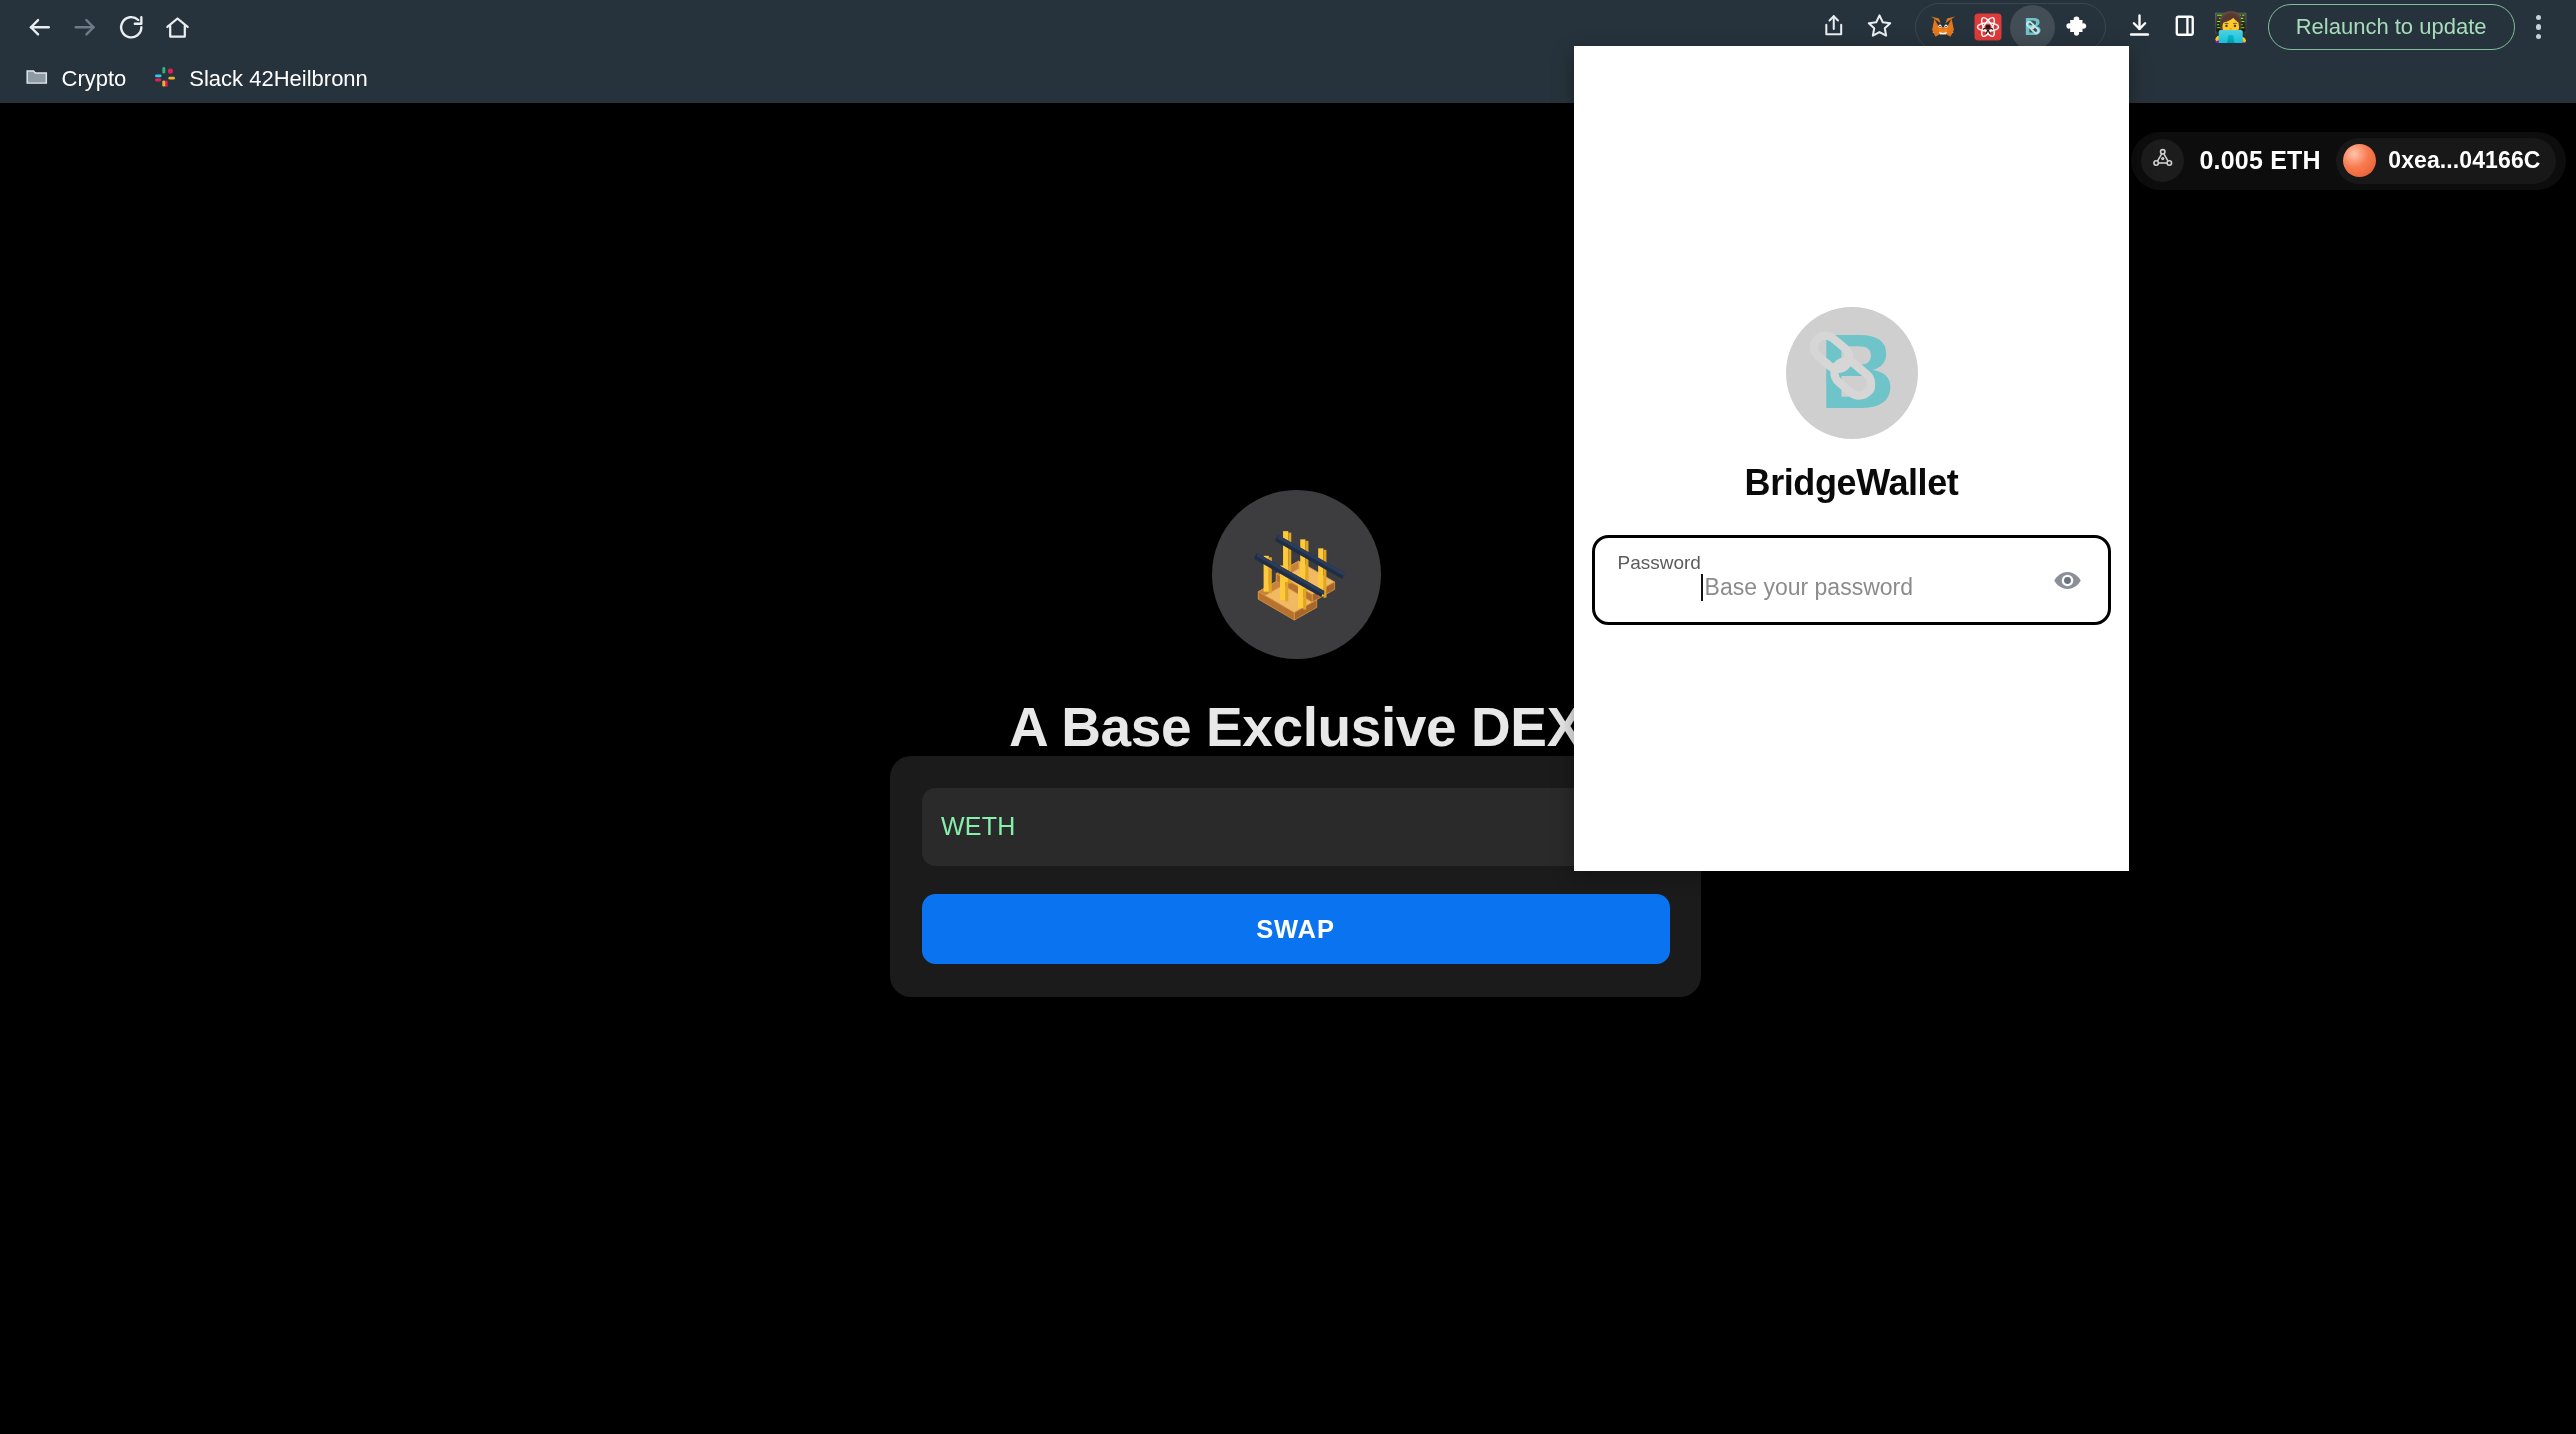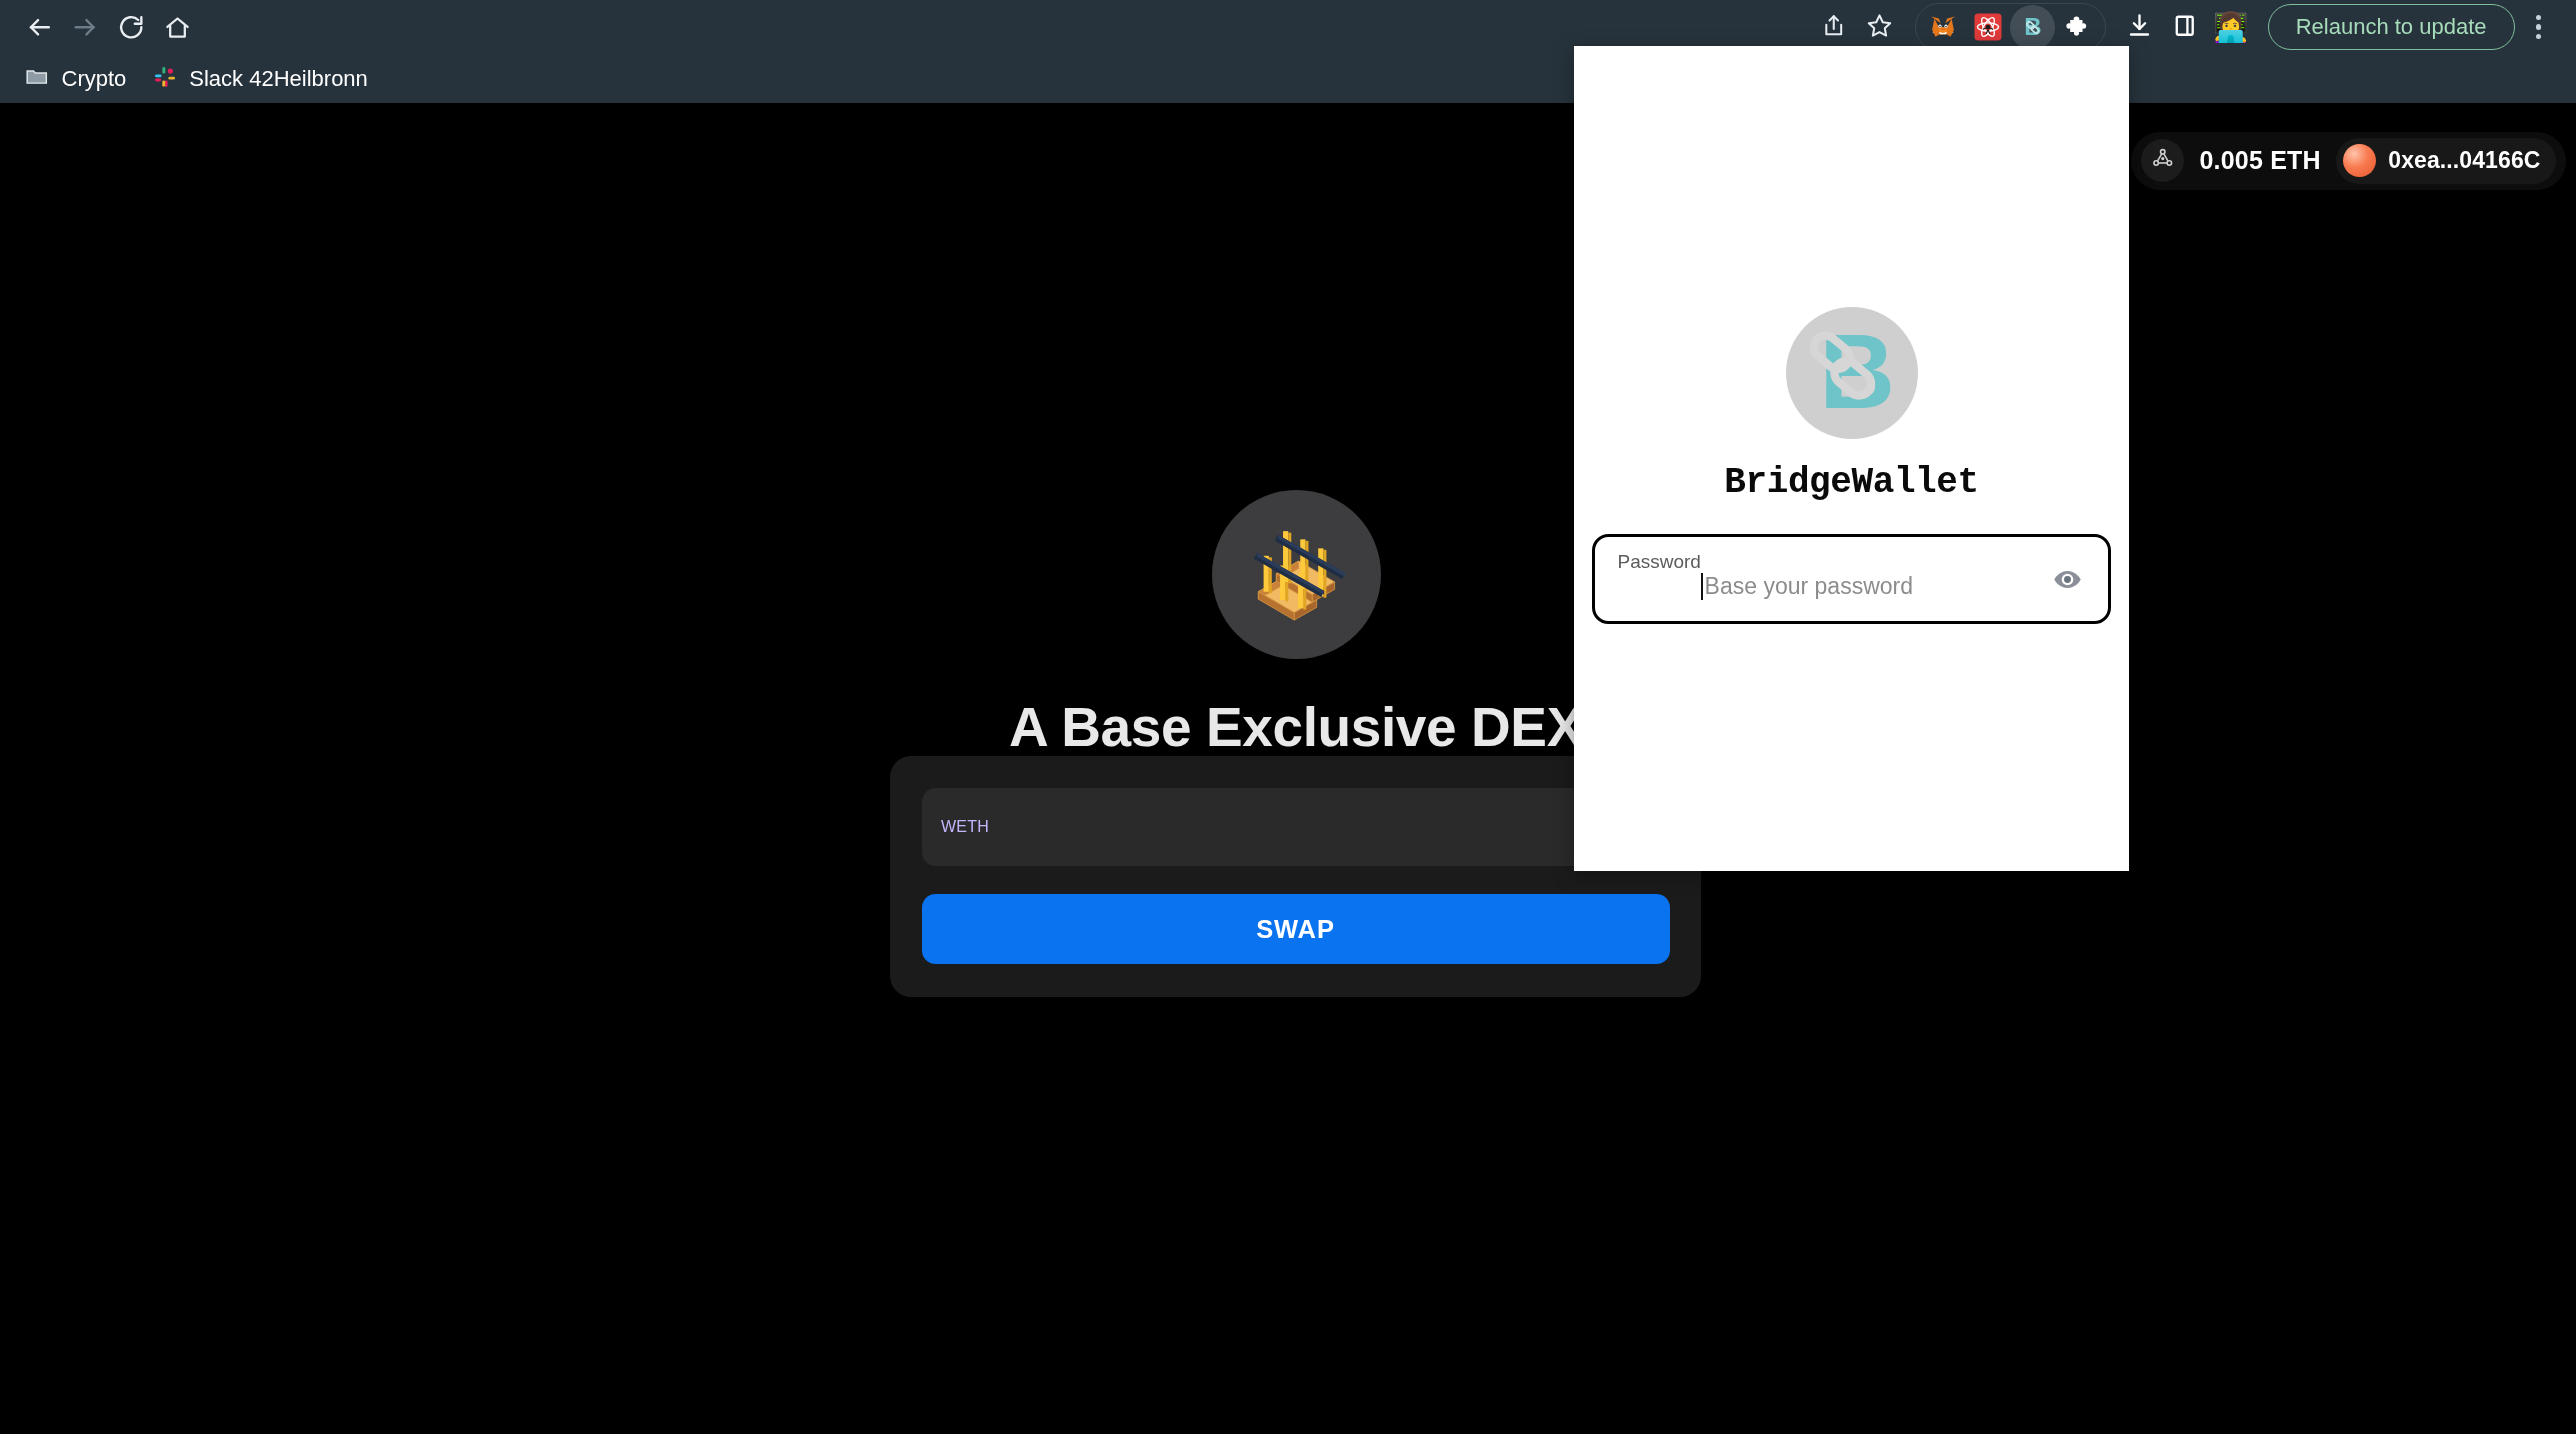--- a/index.html
+++ b/index.html
@@ -237,22 +237,22 @@
   .token-field {
     height: 78px;
     background: #2a2a2a;
     border-radius: 13.5px;
     display: flex;
     align-items: center;
     padding: 0 19.5px;
     margin-bottom: 28.5px;
   }
   .token-field .token-label {
-    font-size: 16px;
-    color: #c4b5fd;
+    font-size: 25px;
+    color: #86efac;
     letter-spacing: 0.2px;
   }
   #swap-button {
     height: 70px;
     width: 100%;
     background: #0a73ef;
     border-radius: 13.5px;
     display: flex;
     align-items: center;
     justify-content: center;
@@ -287,21 +287,20 @@
     background: #cfcfcf;
     display: flex; align-items: center; justify-content: center;
     overflow: hidden;
   }
   #wallet-title {
     margin-top: 22.5px;
     font-size: 36px;
     font-weight: bold;
     color: #0a0a0a;
     letter-spacing: -0.4px;
-    font-family: Liberation Mono, monospace;
   }
   #password-field {
     margin-top: 31.5px;
     width: 519px;
     height: 90px;
     border: 3.7px solid #000000;
     border-radius: 16.5px;
     background: #ffffff;
     position: relative;
     display: flex;

